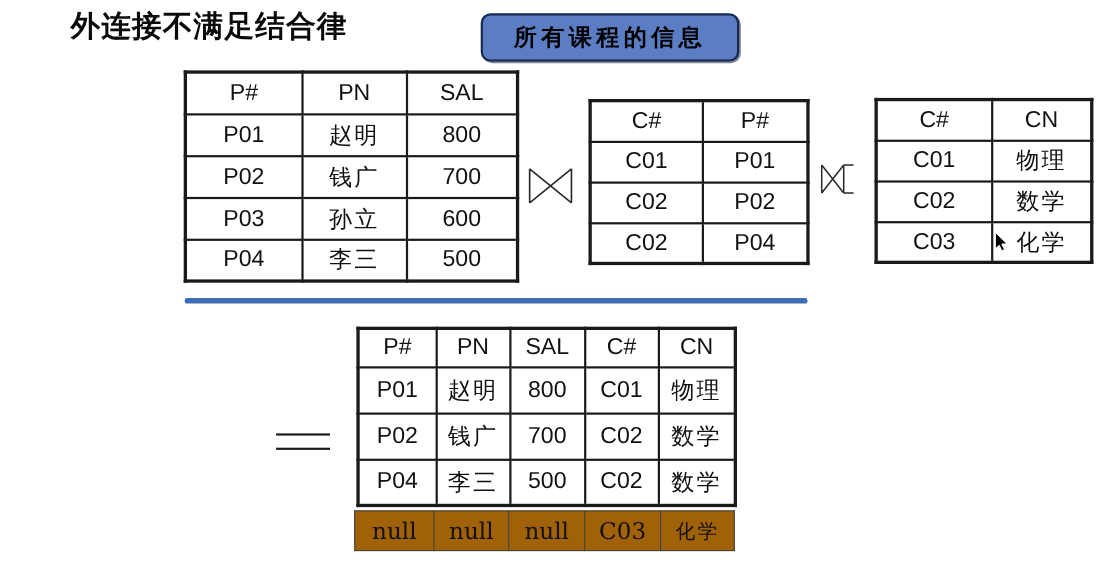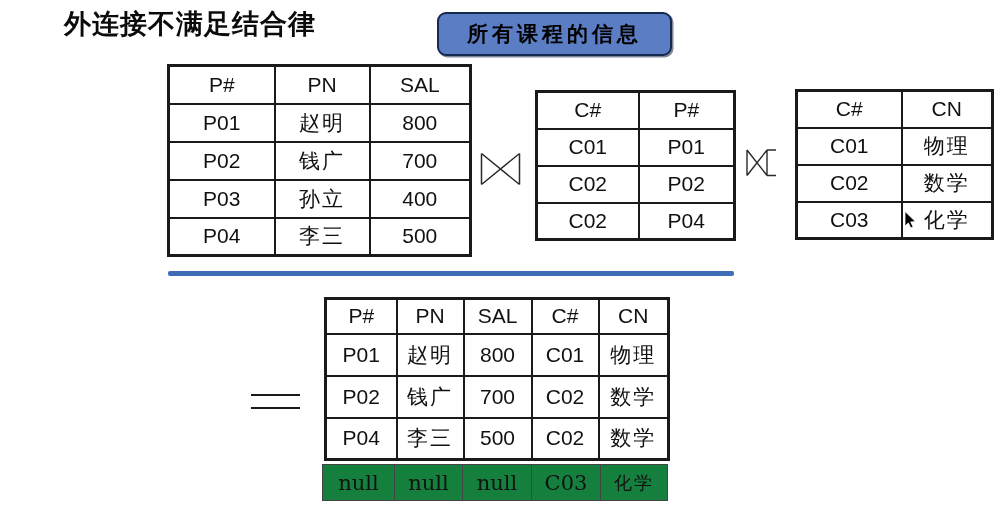--- a/index.html
+++ b/index.html
@@ -33,21 +33,21 @@
     border-collapse:collapse;table-layout:fixed;background:#fff;
     border:3px solid var(--table_border);
   }
   table.tbl td{
     border:2px solid var(--table_border);
     text-align:center;vertical-align:middle;
     font-size:21px;padding:0;overflow:hidden;white-space:nowrap;
   }
   td.zh{font-family:Liberation Sans, sans-serif;font-size:18px;letter-spacing:2px;}
   table.strip{
-    border-collapse:collapse;table-layout:fixed;background:#15803d;
+    border-collapse:collapse;table-layout:fixed;background:#a16207;
     border:1.5px solid #444;
   }
   table.strip td{
     border:1.5px solid #444;text-align:center;vertical-align:middle;
     font-family:"DejaVu Serif",serif;font-size:21px;padding:0;white-space:nowrap;
   }
   table.strip td.zh{font-size:18px;letter-spacing:2px;}
   .t1{left:119px;top:64px;}   .t1 tr{height:38px;}
   .t2{left:487px;top:90px;}   .t2 tr{height:37px;}
   .t3{left:747px;top:89px;}   .t3 tr{height:37px;}
@@ -93,21 +93,21 @@
     <td>800</td>
   </tr>
   <tr>
     <td>P02</td>
     <td class="zh">钱广</td>
     <td>700</td>
   </tr>
   <tr>
     <td>P03</td>
     <td class="zh">孙立</td>
-    <td>400</td>
+    <td>600</td>
   </tr>
   <tr>
     <td>P04</td>
     <td class="zh">李三</td>
     <td>500</td>
   </tr>
 </tbody>
   </table>
 
 <div class="abs op1">

